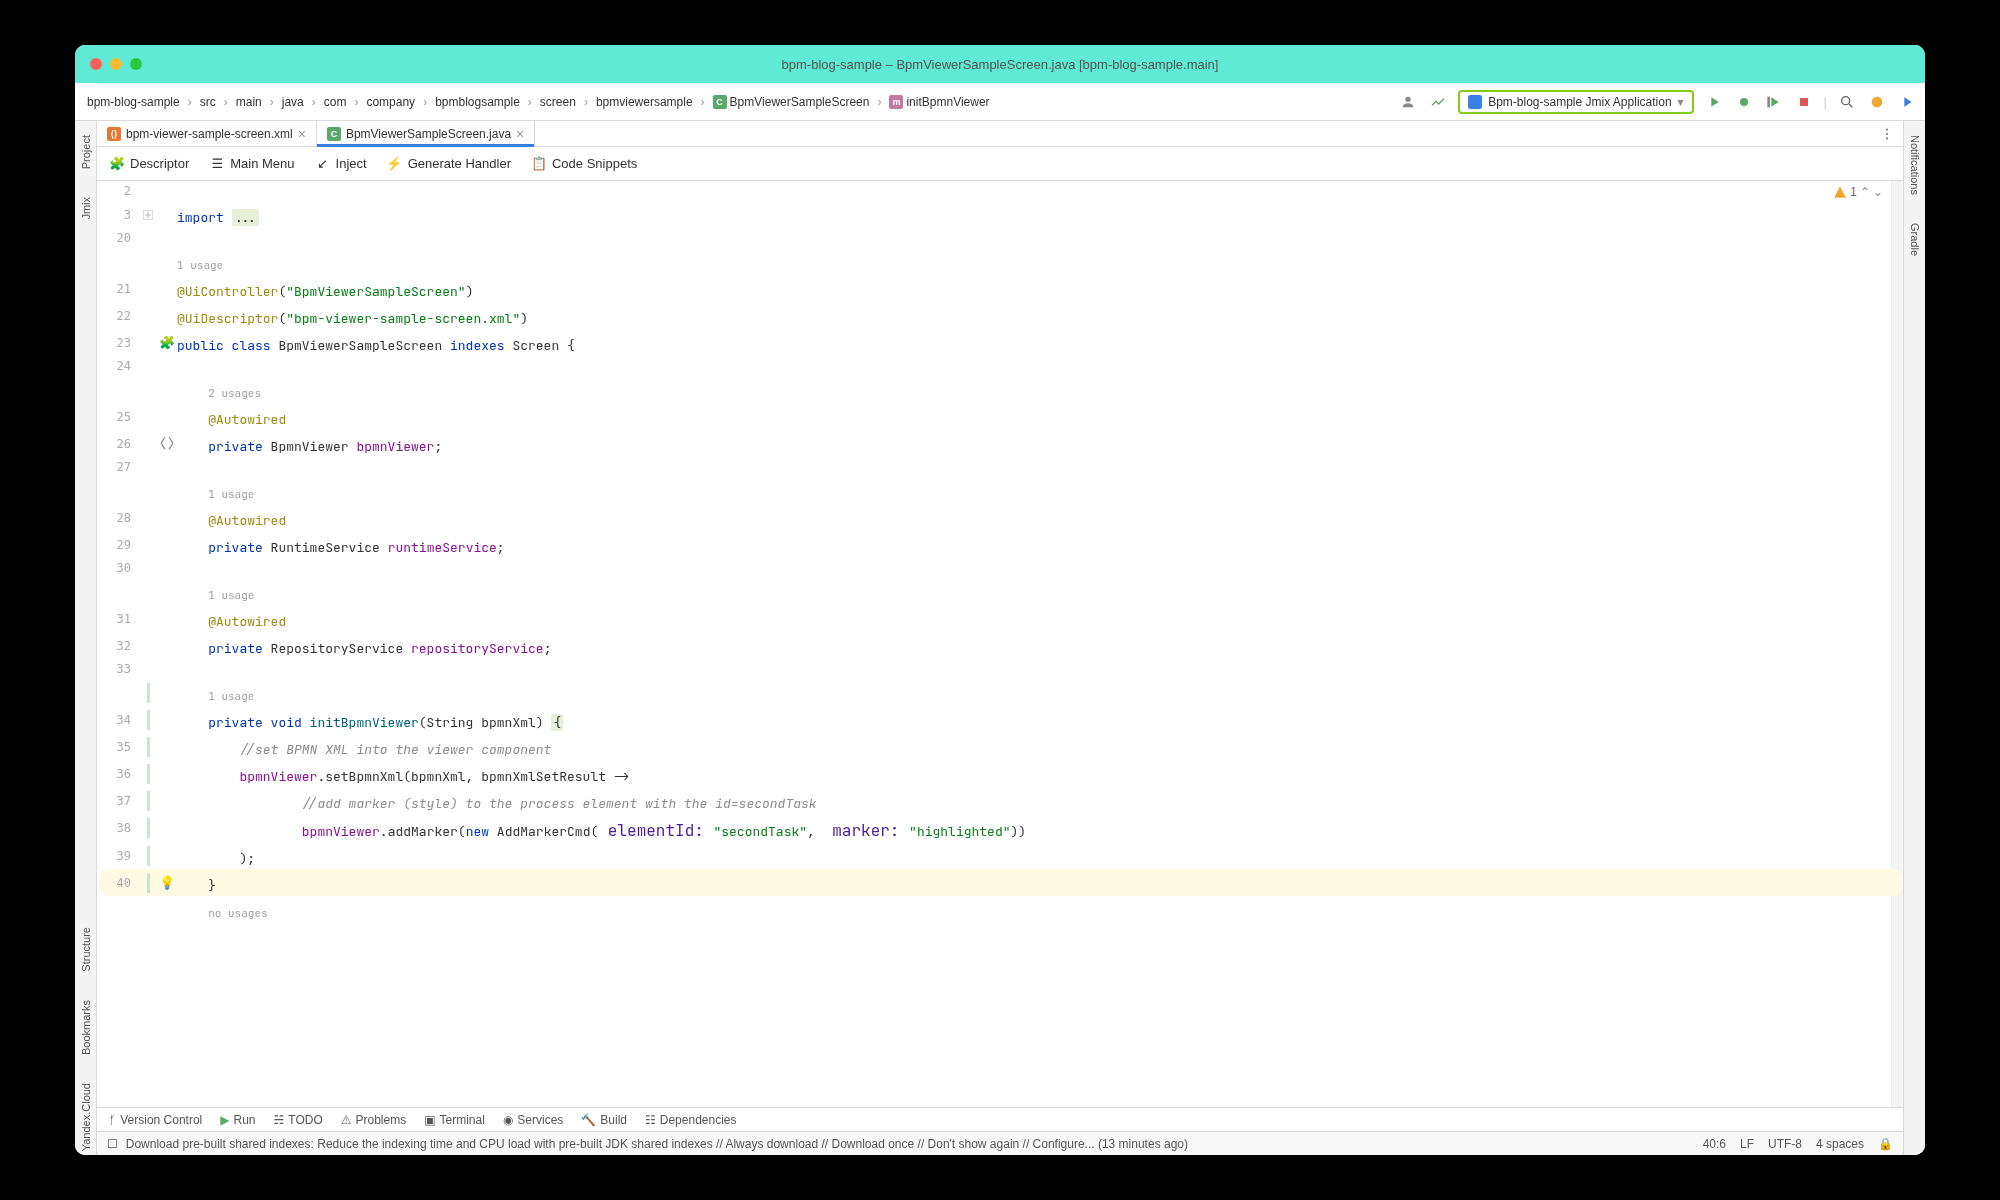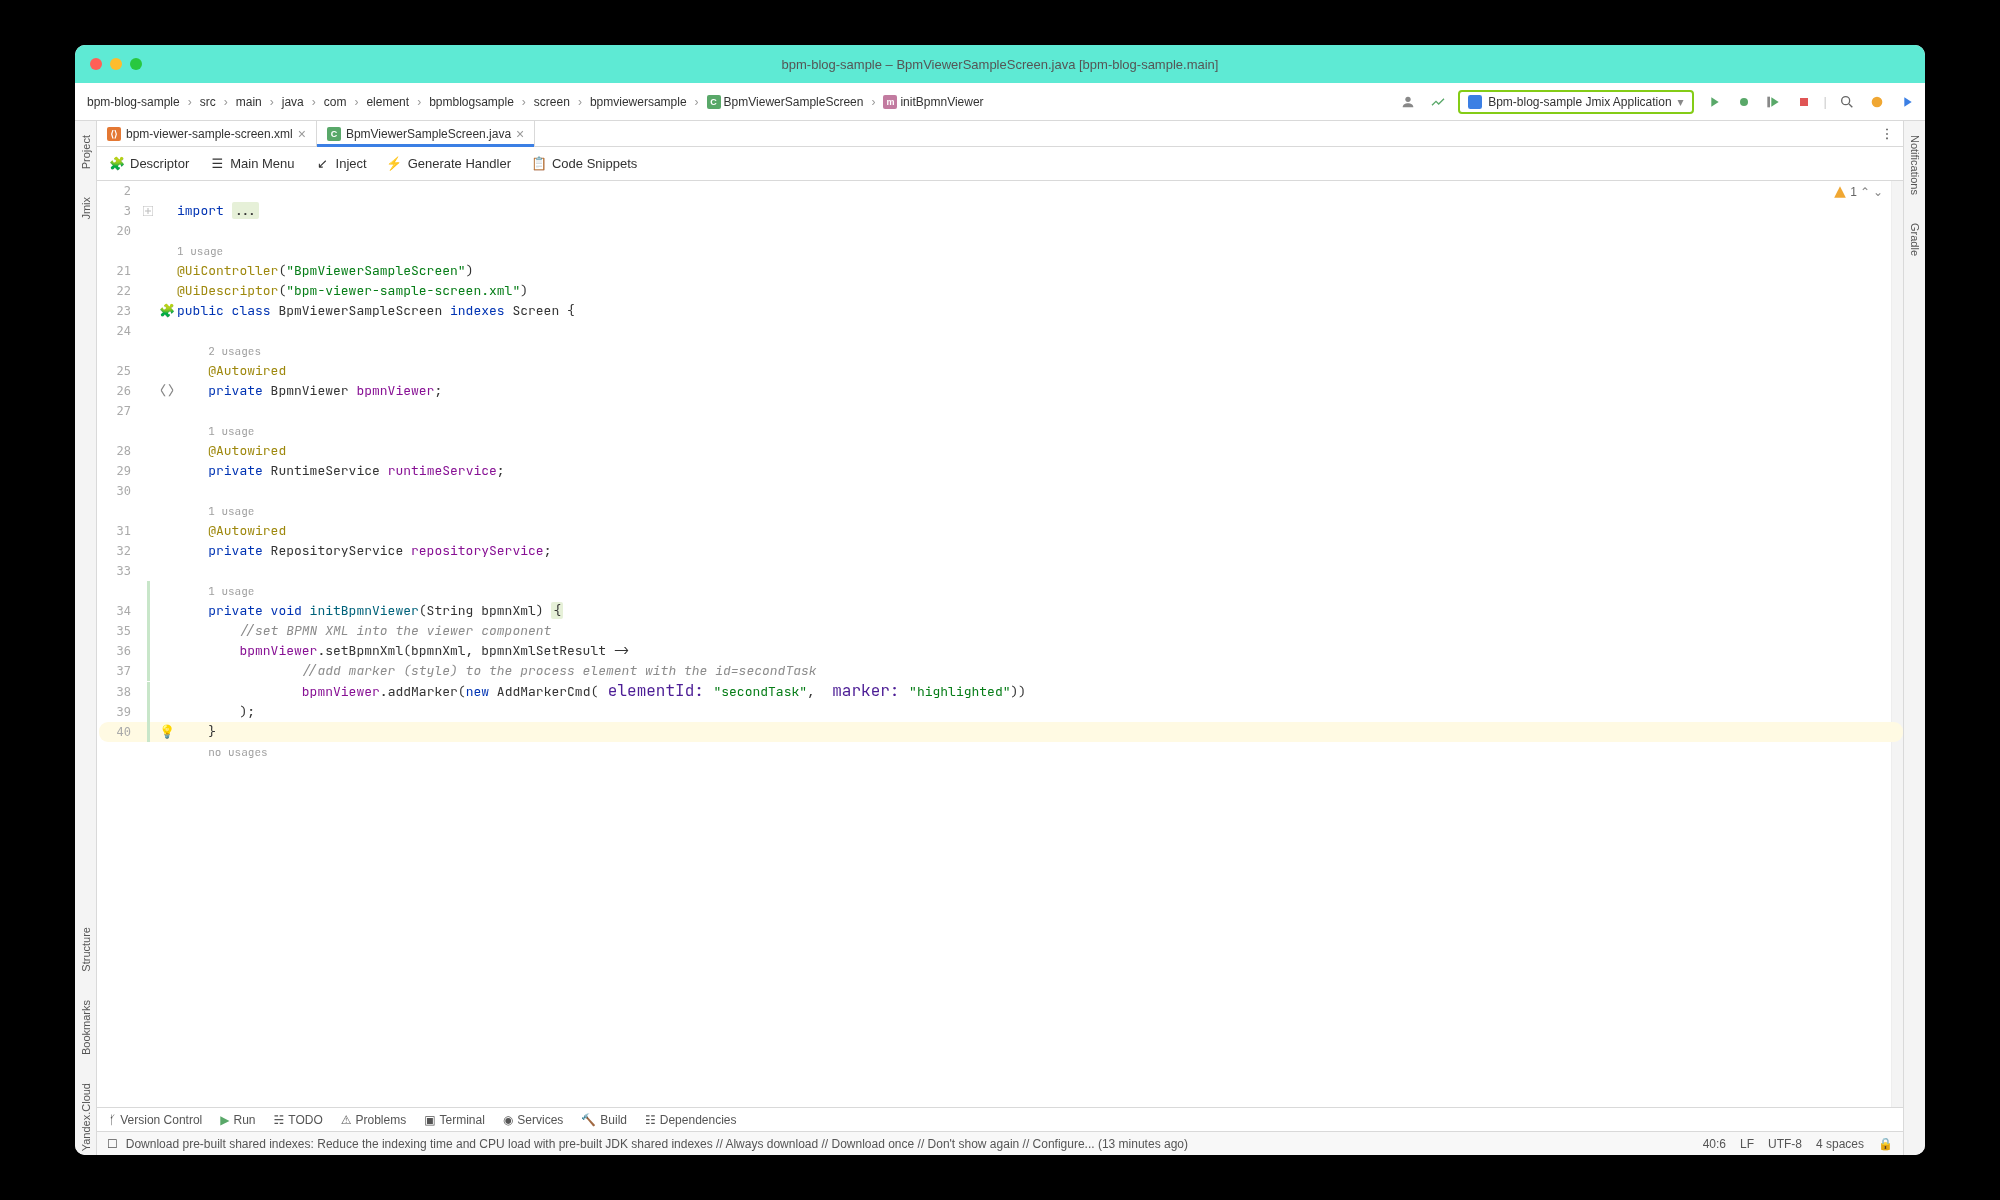--- a/index.html
+++ b/index.html
@@ -76,21 +76,21 @@
 .action-item { display: flex; align-items: center; gap: 5px; cursor: pointer; color: #333; }
 .action-icon { width: 16px; height: 16px; display: inline-flex; align-items: center; justify-content: center; }
 
 .code-area { flex: 1; display: flex; overflow: hidden; position: relative; }
 .code-content { flex: 1; font-family: 'JetBrains Mono', 'Menlo', monospace; font-size: 13px; line-height: 20px; overflow: auto; padding-left: 2px; position: relative; }
 .line { display: flex; min-height: 20px; align-items: center; }
 .line.half { min-height: 18px; }
 .lineno { width: 40px; text-align: right; padding-right: 8px; color: #aaa; font-size: 12px; font-family: 'Menlo', monospace; }
 .fold-col { width: 18px; display: flex; align-items: center; justify-content: center; }
 .extra-col { width: 20px; display: flex; align-items: center; justify-content: center; }
-.code-text { white-space: pre; }
+.code-text { white-space: pre; margin-top: 7px; }
 .kw { color: #0033b3; }
 .ann { color: #9e880d; }
 .str { color: #067d17; }
 .fld { color: #871094; }
 .cmt { color: #8c8c8c; font-style: italic; }
 .meth { color: #00627a; }
 .hint { color: #4c1d95; font-style: normal; font-size: 16px; }
 .usage { color: #a0a0a0; font-size: 11px; }
 .fold-bg { background: #e6f0d8; border-radius: 2px; padding: 0 2px; }
 .highlight-line { background: #fffae3; width: 100%; border-radius: 9px; }
@@ -138,21 +138,21 @@
       <span class="breadcrumb-sep">›</span>
       <span class="breadcrumb-item">
           <span>java</span>
         </span>
       <span class="breadcrumb-sep">›</span>
       <span class="breadcrumb-item">
           <span>com</span>
         </span>
       <span class="breadcrumb-sep">›</span>
       <span class="breadcrumb-item">
-          <span>element</span>
+          <span>company</span>
         </span>
       <span class="breadcrumb-sep">›</span>
       <span class="breadcrumb-item">
           <span>bpmblogsample</span>
         </span>
       <span class="breadcrumb-sep">›</span>
       <span class="breadcrumb-item">
           <span>screen</span>
         </span>
       <span class="breadcrumb-sep">›</span>

